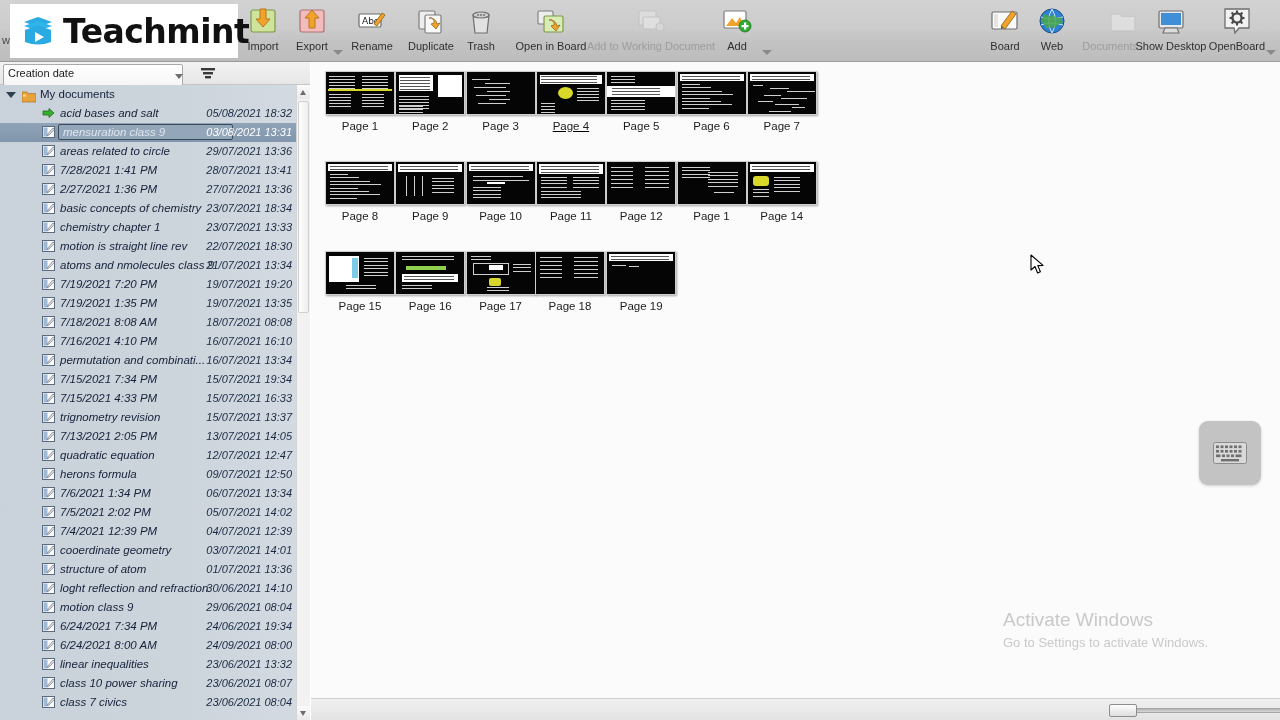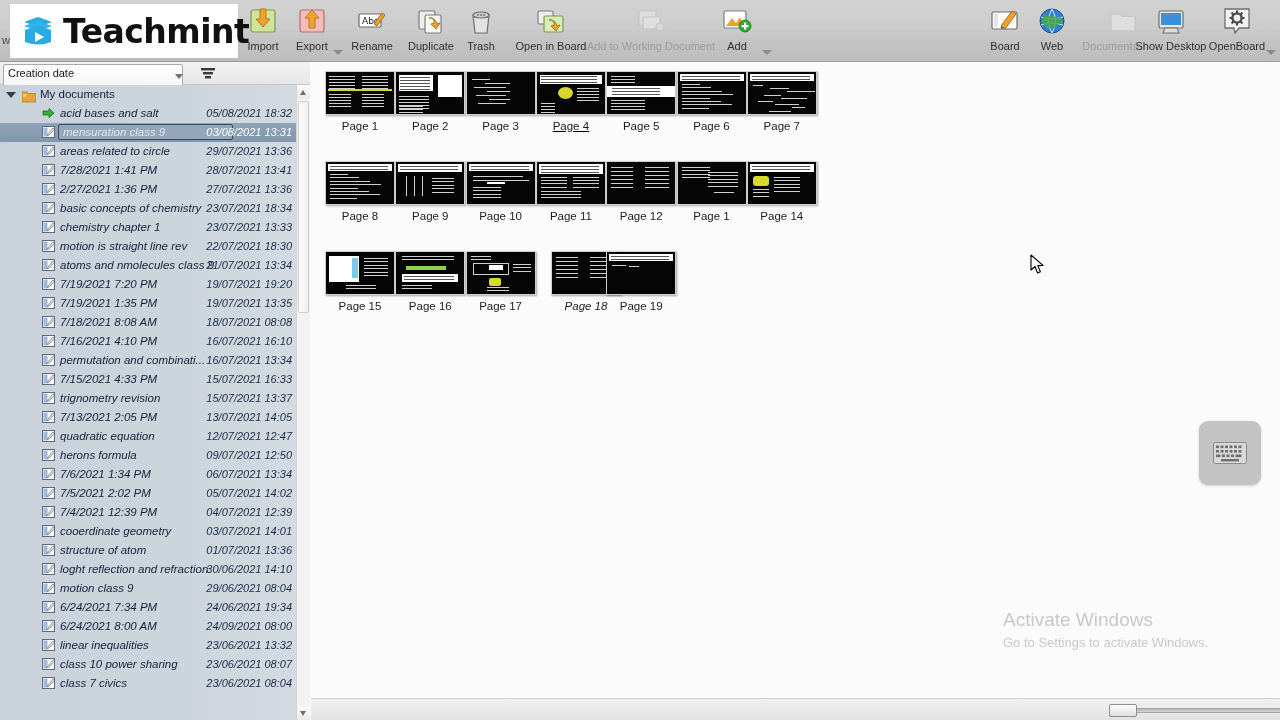--- a/index.html
+++ b/index.html
@@ -511,20 +511,29 @@
           <span class="dt">16/07/2021 16:10</span>
         </div>
         <div class="row">
           <span class="fileico"><svg width="13" height="12" viewBox="0 0 13 12">
   <rect x="0.5" y="0.5" width="12" height="11" fill="#fcfcfc" stroke="#5b6a7d"></rect>
   <rect x="1.5" y="1.5" width="4" height="9" fill="#9fb8d4"></rect>
   <path d="M11 2 L12.5 3.3 L7 9 L5.3 9.6 L5.9 8 Z" fill="#e8e8e8" stroke="#4d5a6b" stroke-width="0.6"></path>
 </svg></span>
           <span class="nm">permutation and combinati...</span>
           <span class="dt">16/07/2021 13:34</span>
+        </div>
+        <div class="row">
+          <span class="fileico"><svg width="13" height="12" viewBox="0 0 13 12">
+  <rect x="0.5" y="0.5" width="12" height="11" fill="#fcfcfc" stroke="#5b6a7d"></rect>
+  <rect x="1.5" y="1.5" width="4" height="9" fill="#9fb8d4"></rect>
+  <path d="M11 2 L12.5 3.3 L7 9 L5.3 9.6 L5.9 8 Z" fill="#e8e8e8" stroke="#4d5a6b" stroke-width="0.6"></path>
+</svg></span>
+          <span class="nm">7/15/2021 7:34 PM</span>
+          <span class="dt">15/07/2021 19:34</span>
         </div>
         <div class="row">
           <span class="fileico"><svg width="13" height="12" viewBox="0 0 13 12">
   <rect x="0.5" y="0.5" width="12" height="11" fill="#fcfcfc" stroke="#5b6a7d"></rect>
   <rect x="1.5" y="1.5" width="4" height="9" fill="#9fb8d4"></rect>
   <path d="M11 2 L12.5 3.3 L7 9 L5.3 9.6 L5.9 8 Z" fill="#e8e8e8" stroke="#4d5a6b" stroke-width="0.6"></path>
 </svg></span>
           <span class="nm">7/15/2021 4:33 PM</span>
           <span class="dt">15/07/2021 16:33</span>
         </div>
@@ -967,21 +976,21 @@
             <div class="tw" style="left:22px;top:13px;width:14px;height:5px"></div>
             <div class="tl" style="left:46px;top:12px;width:18px;background:#cfcfcf"></div>
             <div class="tl" style="left:46px;top:15.4px;width:18px;background:#cfcfcf"></div>
             <div class="tl" style="left:46px;top:18.8px;width:18px;background:#cfcfcf"></div>
             <div class="ty" style="left:22px;top:26px;width:12px;height:8px;border-radius:2px"></div>
             <div class="tl" style="left:20px;top:35px;width:22px;background:#cfcfcf"></div>
             <div class="tl" style="left:20px;top:38px;width:22px;background:#cfcfcf"></div>
           </div>
           <div class="thumb-label">Page 17</div>
         </div>
-        <div class="thumb-cell" style="left: 230px; top: 180px; font-style: italic;">
+        <div class="thumb-cell" style="left: 214px; top: 180px;">
           <div class="thumb-img">
             <div class="tl" style="left:4px;top:5px;width:22px;background:#cfcfcf"></div>
             <div class="tl" style="left:4px;top:9px;width:22px;background:#cfcfcf"></div>
             <div class="tl" style="left:4px;top:13px;width:22px;background:#cfcfcf"></div>
             <div class="tl" style="left:4px;top:17px;width:22px;background:#cfcfcf"></div>
             <div class="tl" style="left:4px;top:21px;width:22px;background:#cfcfcf"></div>
             <div class="tl" style="left:4px;top:25px;width:22px;background:#cfcfcf"></div>
             <div class="tl" style="left:38px;top:5px;width:24px;background:#cfcfcf"></div>
             <div class="tl" style="left:38px;top:9px;width:24px;background:#cfcfcf"></div>
             <div class="tl" style="left:38px;top:13px;width:24px;background:#cfcfcf"></div>

